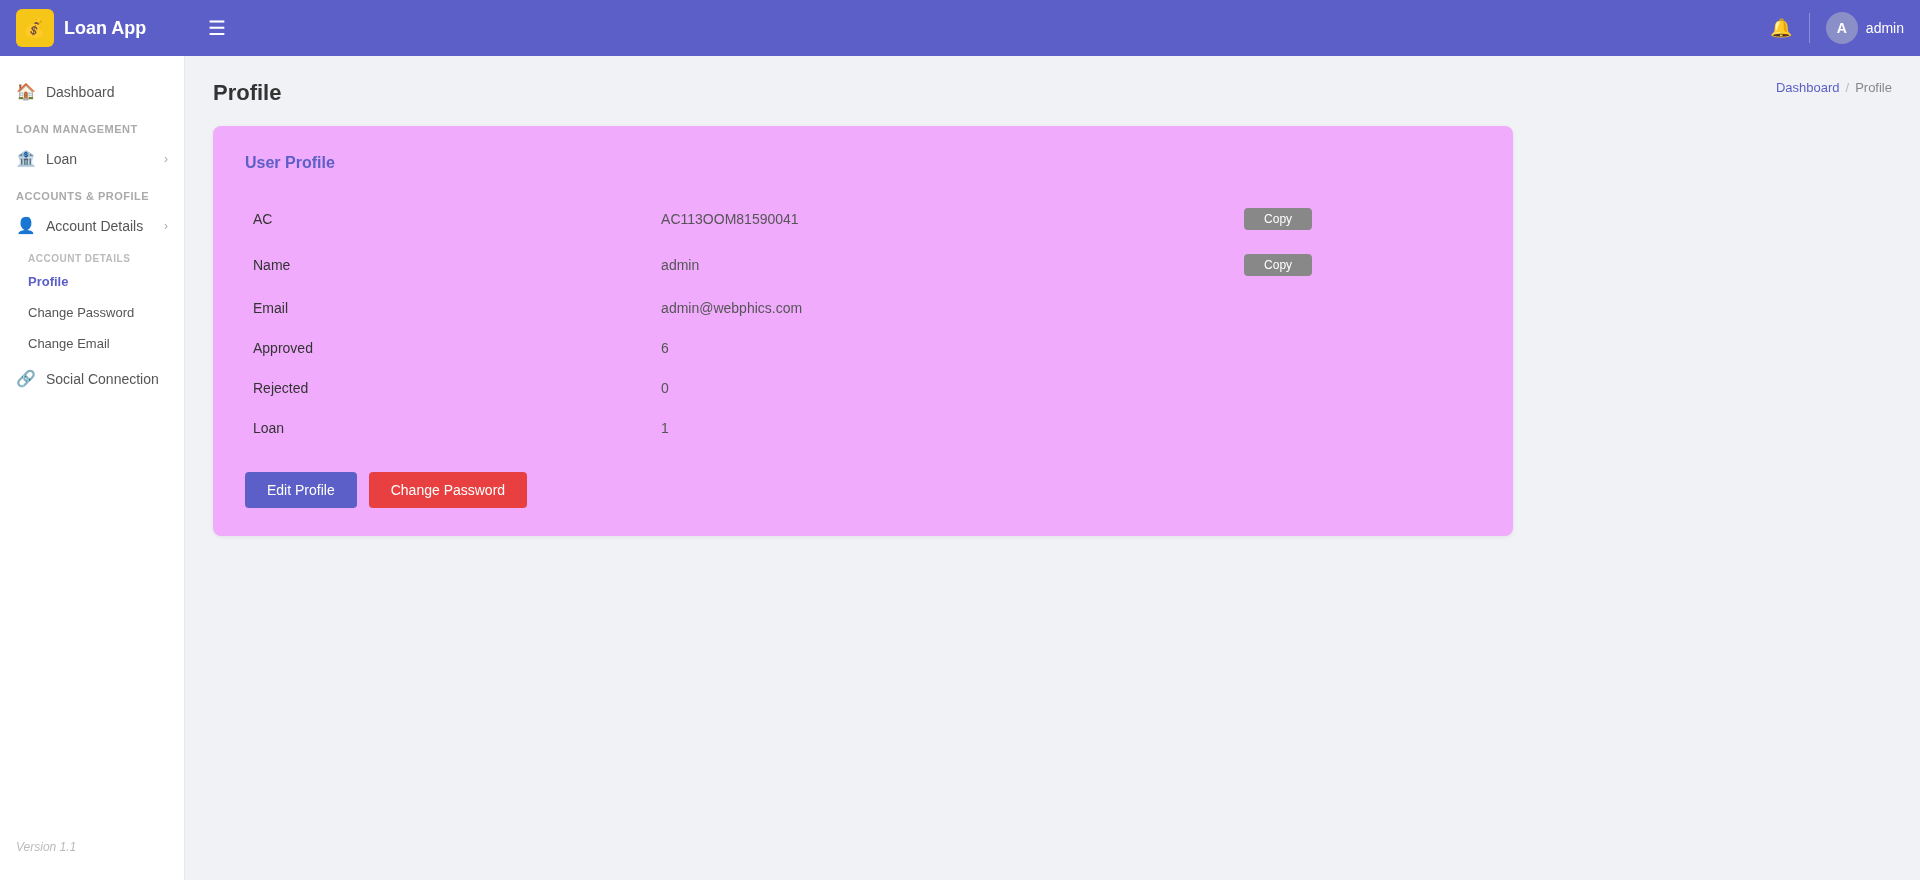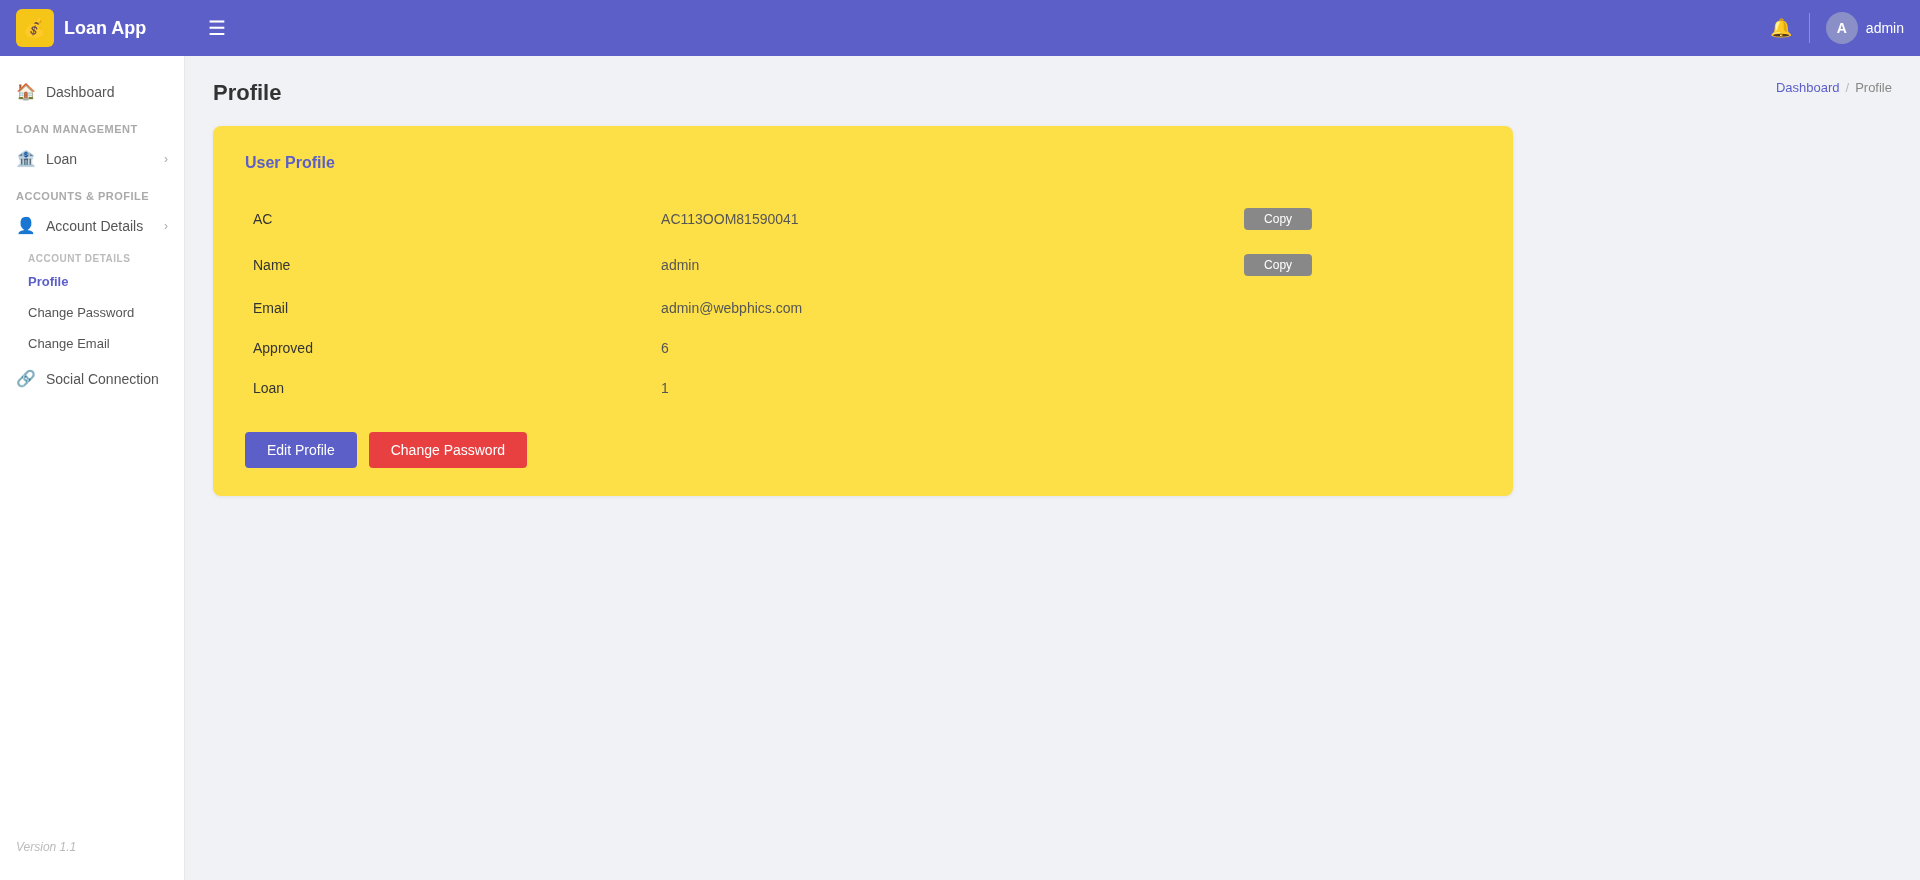--- a/index.html
+++ b/index.html
@@ -167,21 +167,21 @@
       color: #888;
     }
     .breadcrumb a {
       color: #5b5fc7;
       text-decoration: none;
     }
     .breadcrumb-sep { color: #bbb; }
 
     
     .card {
-      background: #fde047;
+      background: #f0abfc;
       border-radius: 8px;
       padding: 28px 32px;
       box-shadow: 0 1px 4px rgba(0,0,0,0.07);
       max-width: 1300px;
     }
     .card-title {
       font-size: 16px;
       font-weight: 600;
       color: #5b5fc7;
       margin-bottom: 24px;
@@ -333,20 +333,25 @@
               <td>Email</td>
               <td>admin@webphics.com</td>
               <td></td>
             </tr>
             <tr>
               <td>Approved</td>
               <td>6</td>
               <td></td>
             </tr>
             <tr>
+              <td>Rejected</td>
+              <td>0</td>
+              <td></td>
+            </tr>
+            <tr>
               <td>Loan</td>
               <td>1</td>
               <td></td>
             </tr>
           </tbody>
       </table>
 
       <div class="btn-actions">
         <button class="btn-edit">Edit Profile</button>
         <button class="btn-change-pwd">Change Password</button>

